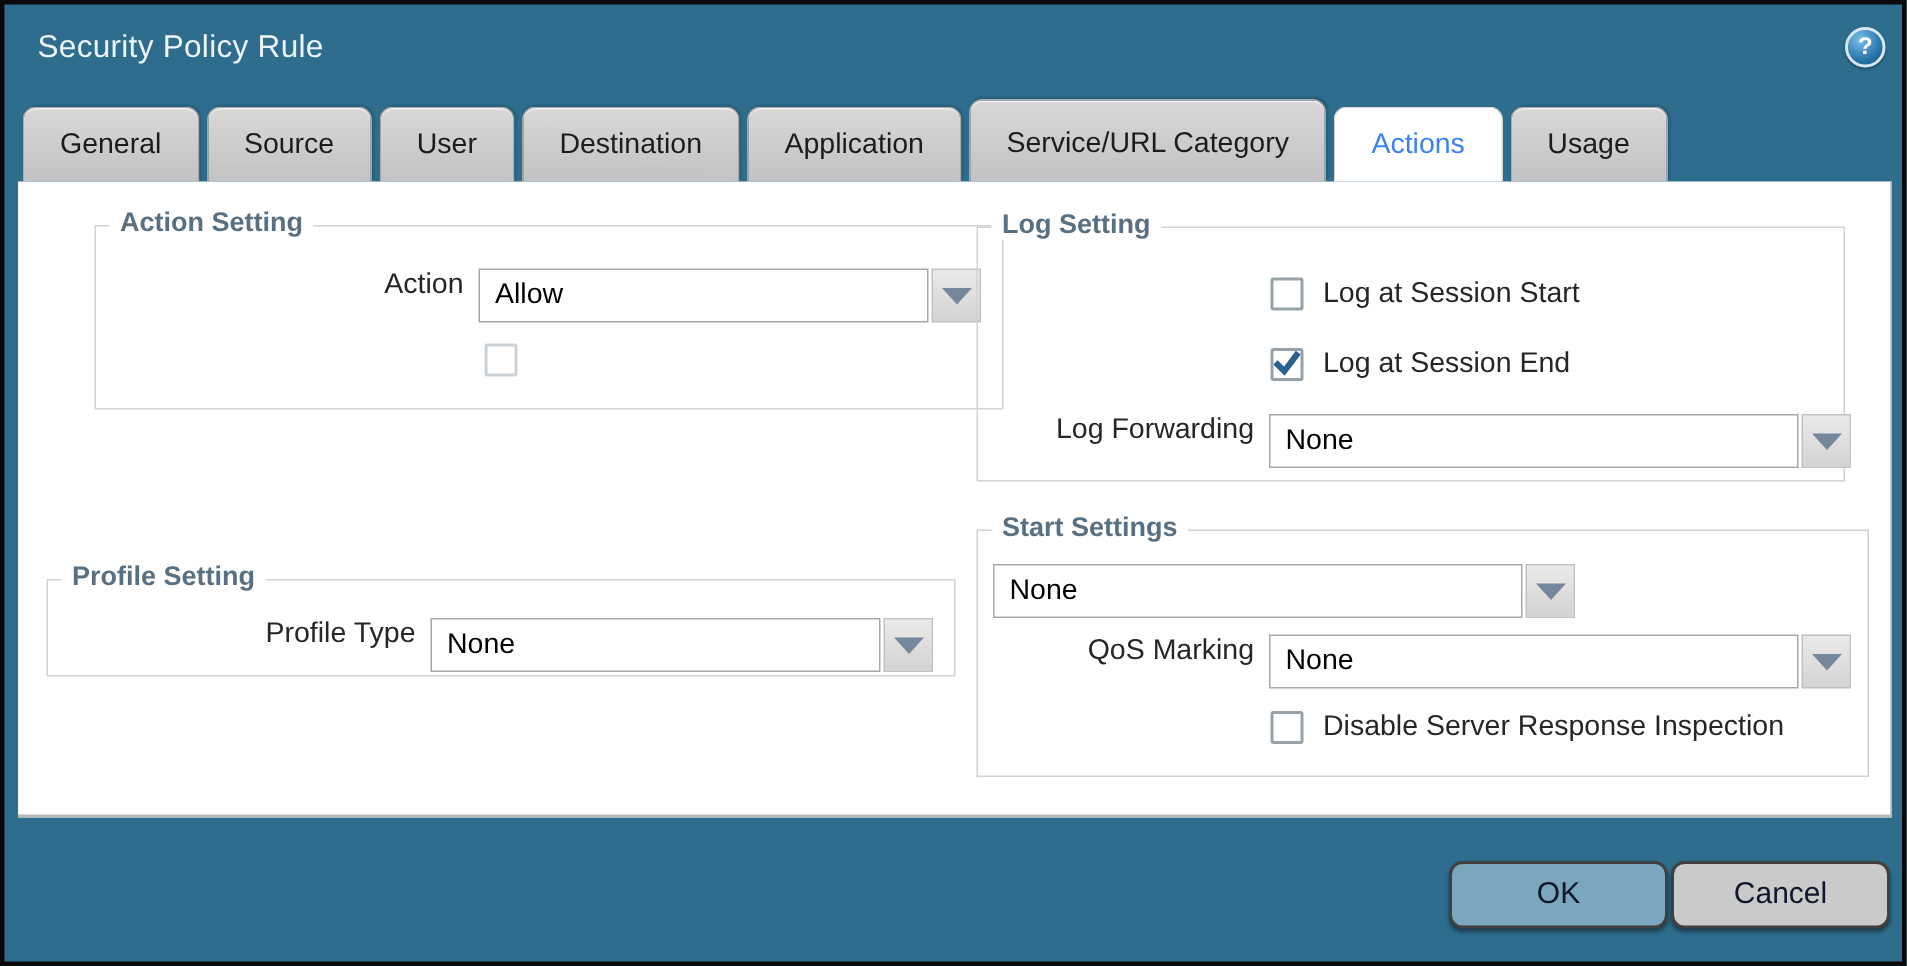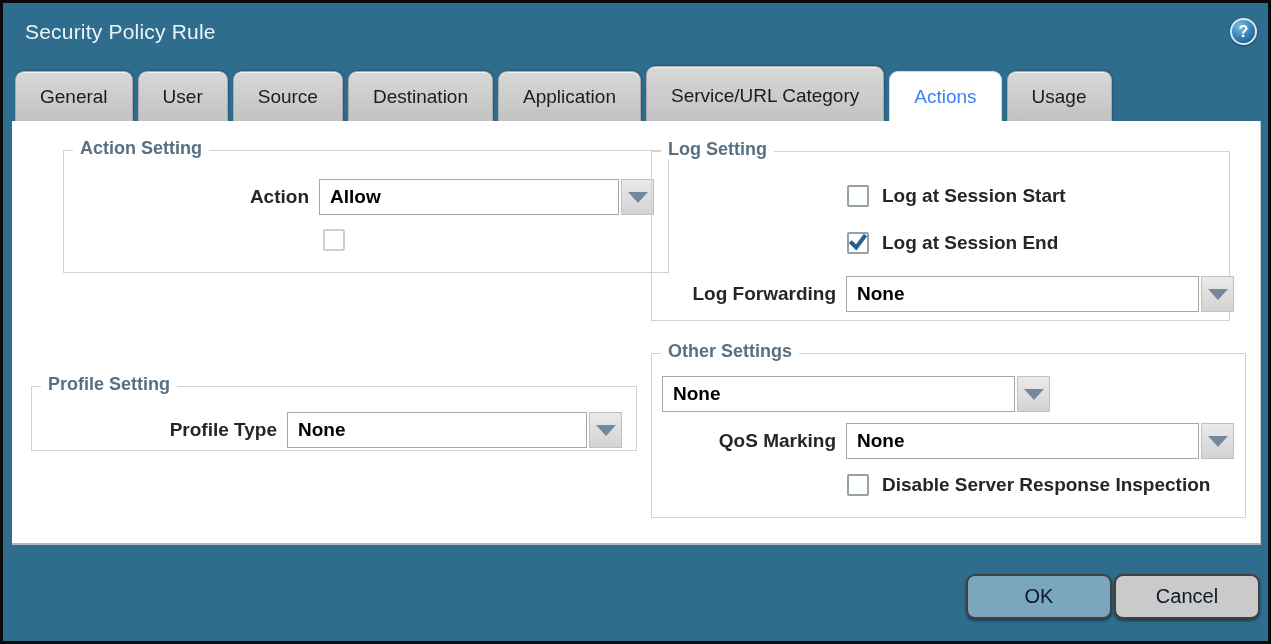--- a/index.html
+++ b/index.html
@@ -46,21 +46,21 @@
   .group{position:absolute;border:1px solid #d2d2d2;}
   .group .legend{
     position:absolute;top:-13px;left:9px;background:#fff;padding:0 7px;
     font-size:18px;font-weight:bold;color:#587082;white-space:nowrap;
   }
   .g-action  {left:19px; top:29px;  width:606px;height:123px;margin-left:32px;}
   .g-profile {left:19px; top:265px; width:606px;height:65px;}
   .g-log     {left:639px;top:30px;  width:579px;height:170px;}
   .g-other   {left:639px;top:232px; width:595px;height:165px;}
   
-  .row{position:absolute;display:flex;align-items:center;font-weight:bold;}
+  .row{position:absolute;display:flex;align-items:flex-start;}
   .lbl{font-size:19px;color:#262626;text-align:right;white-space:nowrap;}
   .lbl.w-left{width:245px;}
   .lbl.w-right{width:184px;}
   
   .combo{display:flex;align-items:stretch;margin-left:10px;cursor:pointer;}
   .combo .val{
     background:#fff;border:1px solid #a8a8a8;height:36px;line-height:34px;
     padding:0 10px;font-size:19px;color:#000;
   }
   .combo .val.w-l{width:300px;}
@@ -96,22 +96,22 @@
 
 <div class="dialog">
 
   <div class="title">Security Policy Rule</div>
   <div class="help">
     <span>?</span>
   </div>
 
   <div class="tabs">
     <div class="tab">General</div>
+    <div class="tab">Source</div>
     <div class="tab">User</div>
-    <div class="tab">Source</div>
     <div class="tab">Destination</div>
     <div class="tab">Application</div>
     <div class="tab tall">Service/URL Category</div>
     <div class="tab active">Actions</div>
     <div class="tab">Usage</div>
   </div>
 
   <div class="panel">
 
     <div class="group g-action">
@@ -162,21 +162,21 @@
         <div class="combo">
           <div class="val w-r">None</div>
           <div class="btn">
             <div class="tri"></div>
           </div>
         </div>
       </div>
     </div>
 
     <div class="group g-other">
-      <span class="legend">Other Settings</span>
+      <span class="legend">Start Settings</span>
       <div class="row" style="left:0;top:22px;">
         <div class="combo">
           <div class="val w-r">None</div>
           <div class="btn">
             <div class="tri"></div>
           </div>
         </div>
       </div>
       <div class="row" style="left:0;top:69px;">
         <span class="lbl w-right">QoS Marking</span>

